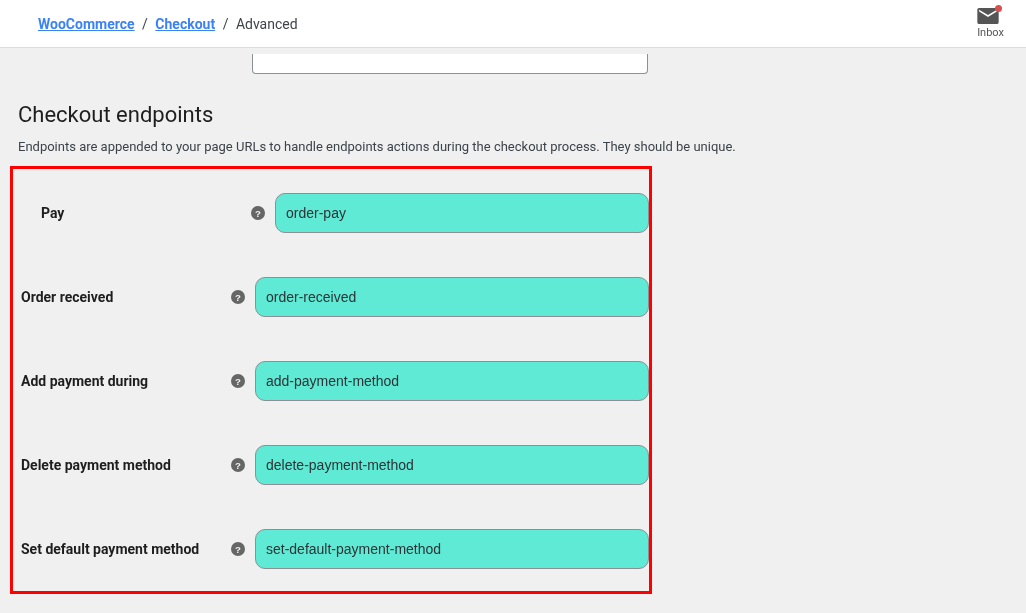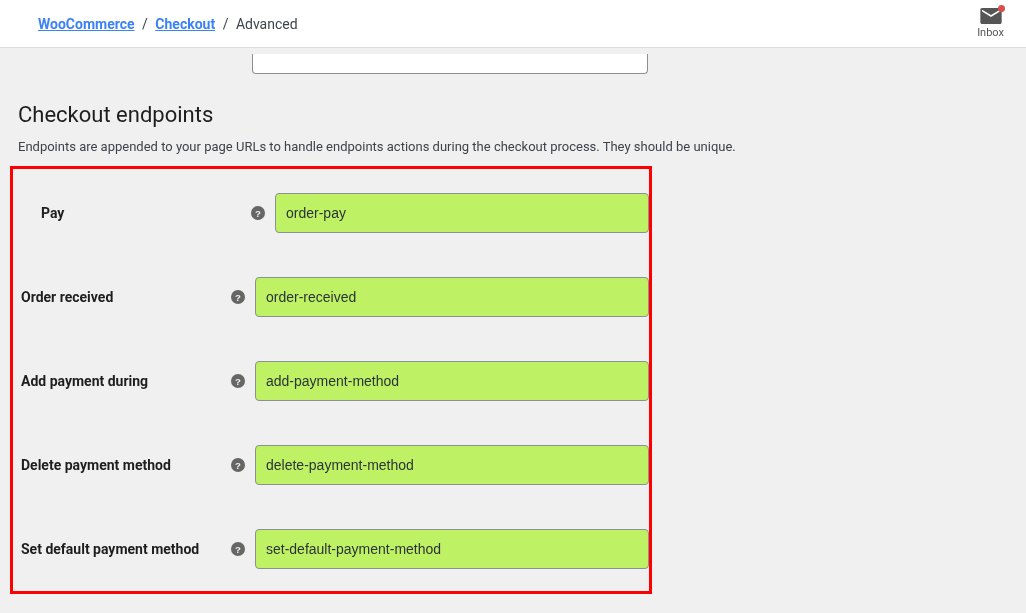--- a/index.html
+++ b/index.html
@@ -32,21 +32,20 @@
       cursor: pointer;
       font-weight: bold;
     }
     .breadcrumb .sep {
       margin: 0 4px;
       color: #3c434a;
     }
     .inbox {
       display: flex;
       flex-direction: column;
-      align-items: center;
       cursor: pointer;
       position: relative;
     }
     .inbox-icon {
       position: relative;
       width: 22px;
       height: 16px;
     }
     .inbox-icon svg {
       width: 22px;
@@ -129,25 +128,25 @@
     }
     .help-icon svg {
       width: 14px;
       height: 14px;
       fill: #666;
     }
     .form-input {
       width: 396px;
       height: 40px;
       border: 1px solid #8c8f94;
-      border-radius: 4px;
+      border-radius: 10px;
       padding: 0 10px;
       font-size: 14px;
       color: #2c3338;
-      background: #bef264;
+      background: #5eead4;
     }
     .account-section {
       margin-top: 6px;
     }
   </style>
 </head>
 <body>
 
 <div class="topbar">
   <div class="breadcrumb">

